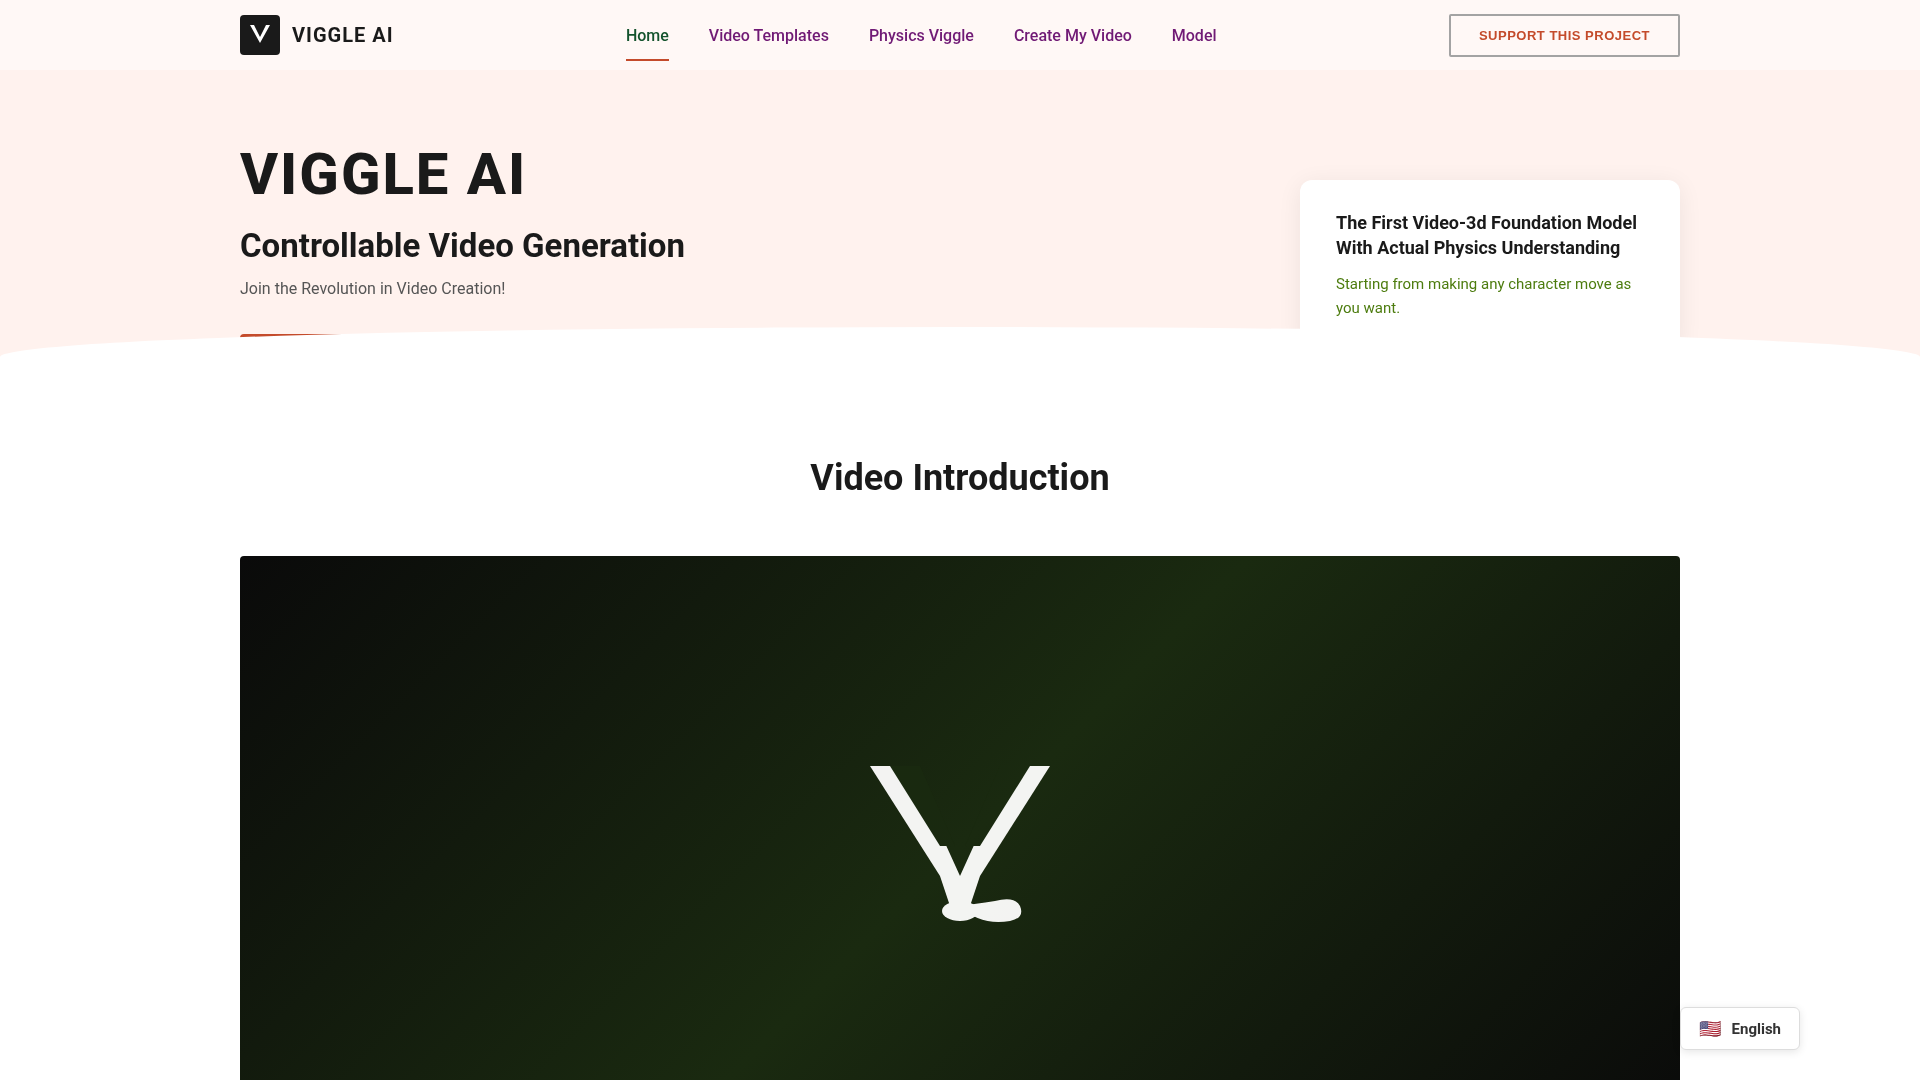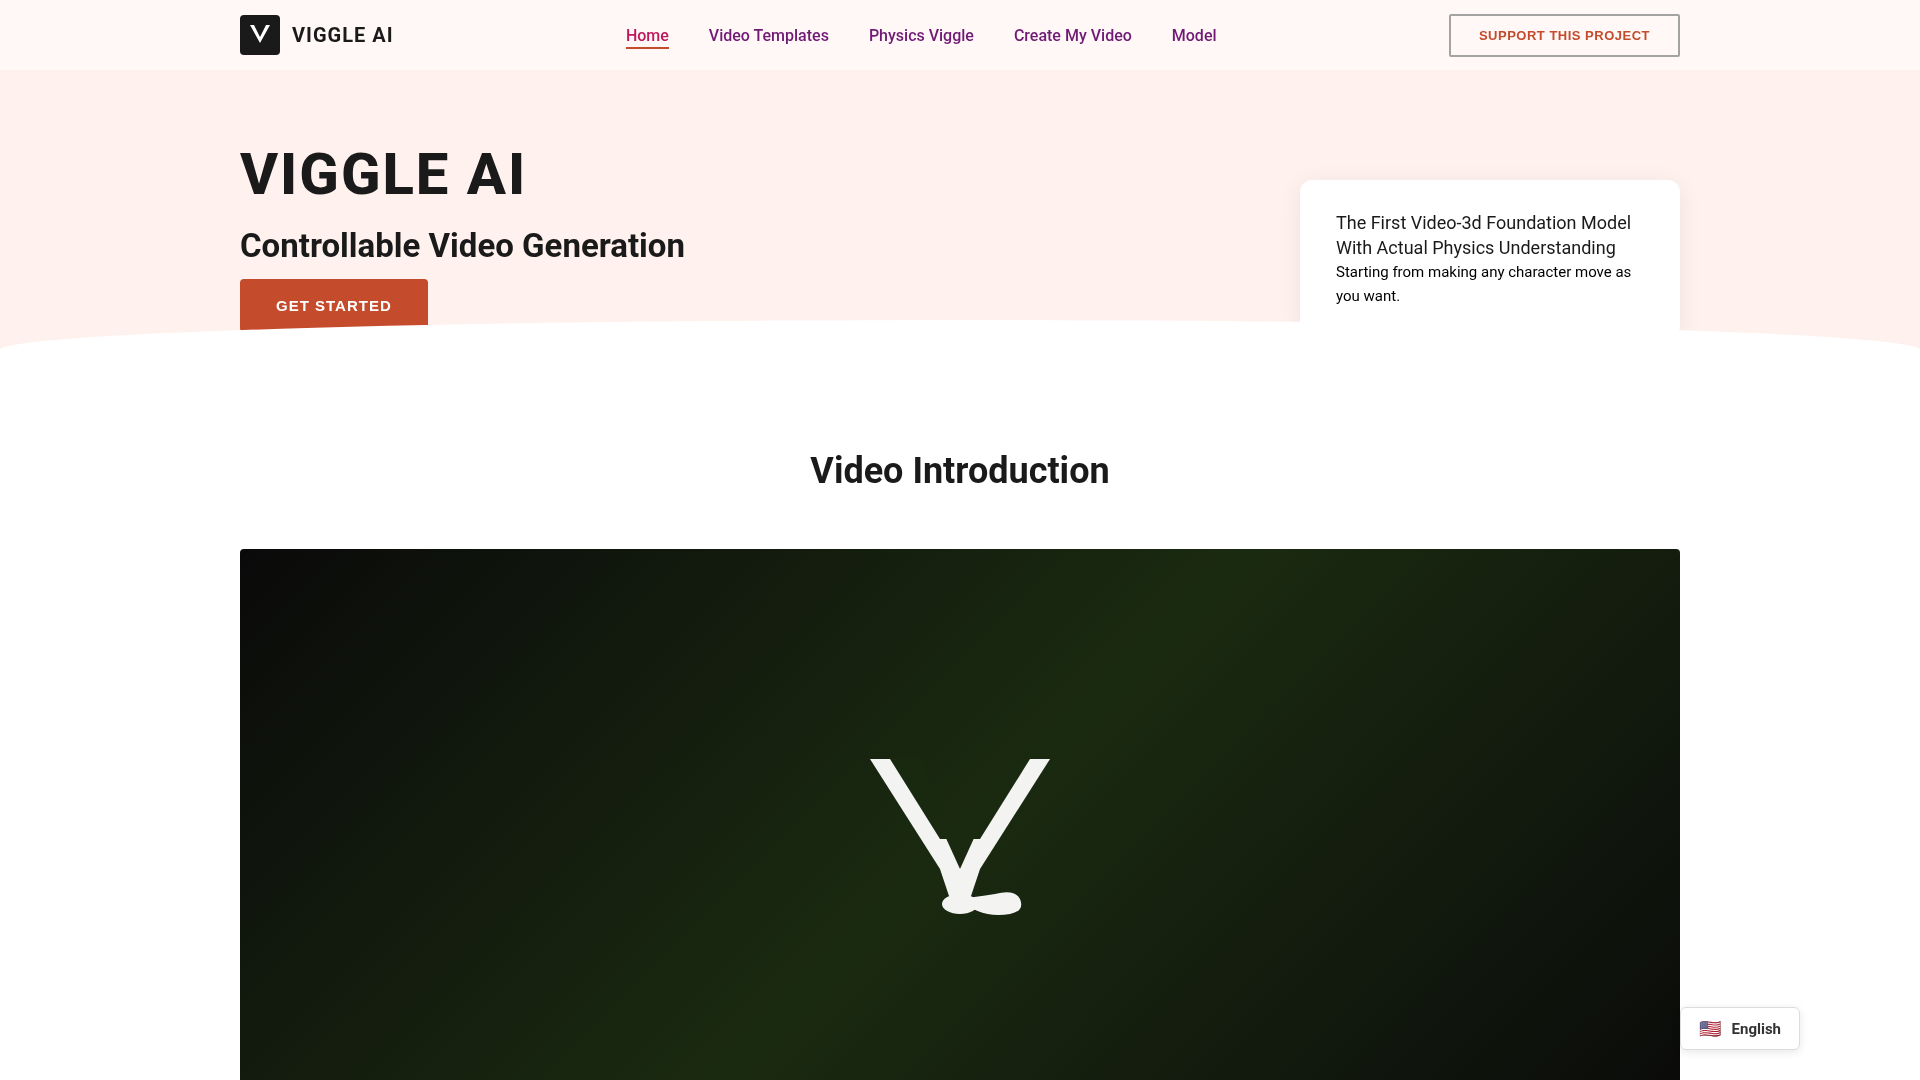--- a/index.html
+++ b/index.html
@@ -67,23 +67,23 @@
 
     .nav-links a {
       text-decoration: none;
       font-size: 16px;
       color: #701a75;
       font-weight: 500;
       cursor: pointer;
     }
 
     .nav-links a.active {
-      color: #be185d;
+      color: #14532d;
       border-bottom: 2px solid #c44b2b;
-      padding-bottom: 2px;
+      padding-bottom: 14px;
     }
 
     .support-btn {
       border: 2px solid #a3a3a3;
       color: #c44b2b;
       background: transparent;
       padding: 12px 28px;
       font-size: 13px;
       font-weight: 600;
       cursor: pointer;
@@ -155,28 +155,29 @@
       right: 240px;
       background: #fff;
       border-radius: 12px;
       padding: 30px 36px;
       max-width: 380px;
       box-shadow: 0 4px 24px rgba(0,0,0,0.07);
     }
 
     .feature-card-title {
       font-size: 18px;
-      font-weight: 400;
-      color: #1a1a1a;
+      font-weight: 700;
+      color: #1a1a1a;
+      margin-bottom: 12px;
       line-height: 1.4;
     }
 
     .feature-card-desc {
       font-size: 15px;
-      color: #000000;
+      color: #4d7c0f;
       line-height: 1.6;
     }
 
     
     .video-section {
       background: #fff;
       padding: 70px 240px 0 240px;
     }
 
     .video-section-title {
@@ -254,20 +255,21 @@
     <li><a>Model</a></li>
   </ul>
 
   <button class="support-btn">SUPPORT THIS PROJECT</button>
 </nav>
 
 <section class="hero">
   <div class="hero-content">
     <h1 class="hero-title">VIGGLE AI</h1>
     <h2 class="hero-subtitle">Controllable Video Generation</h2>
+    <p class="hero-tagline">Join the Revolution in Video Creation!</p>
     <button class="get-started-btn">GET STARTED</button>
   </div>
 
   <div class="feature-card">
     <div class="feature-card-title">The First Video-3d Foundation Model With Actual Physics Understanding</div>
     <div class="feature-card-desc">Starting from making any character move as you want.</div>
   </div>
 </section>
 
 <section class="video-section">

